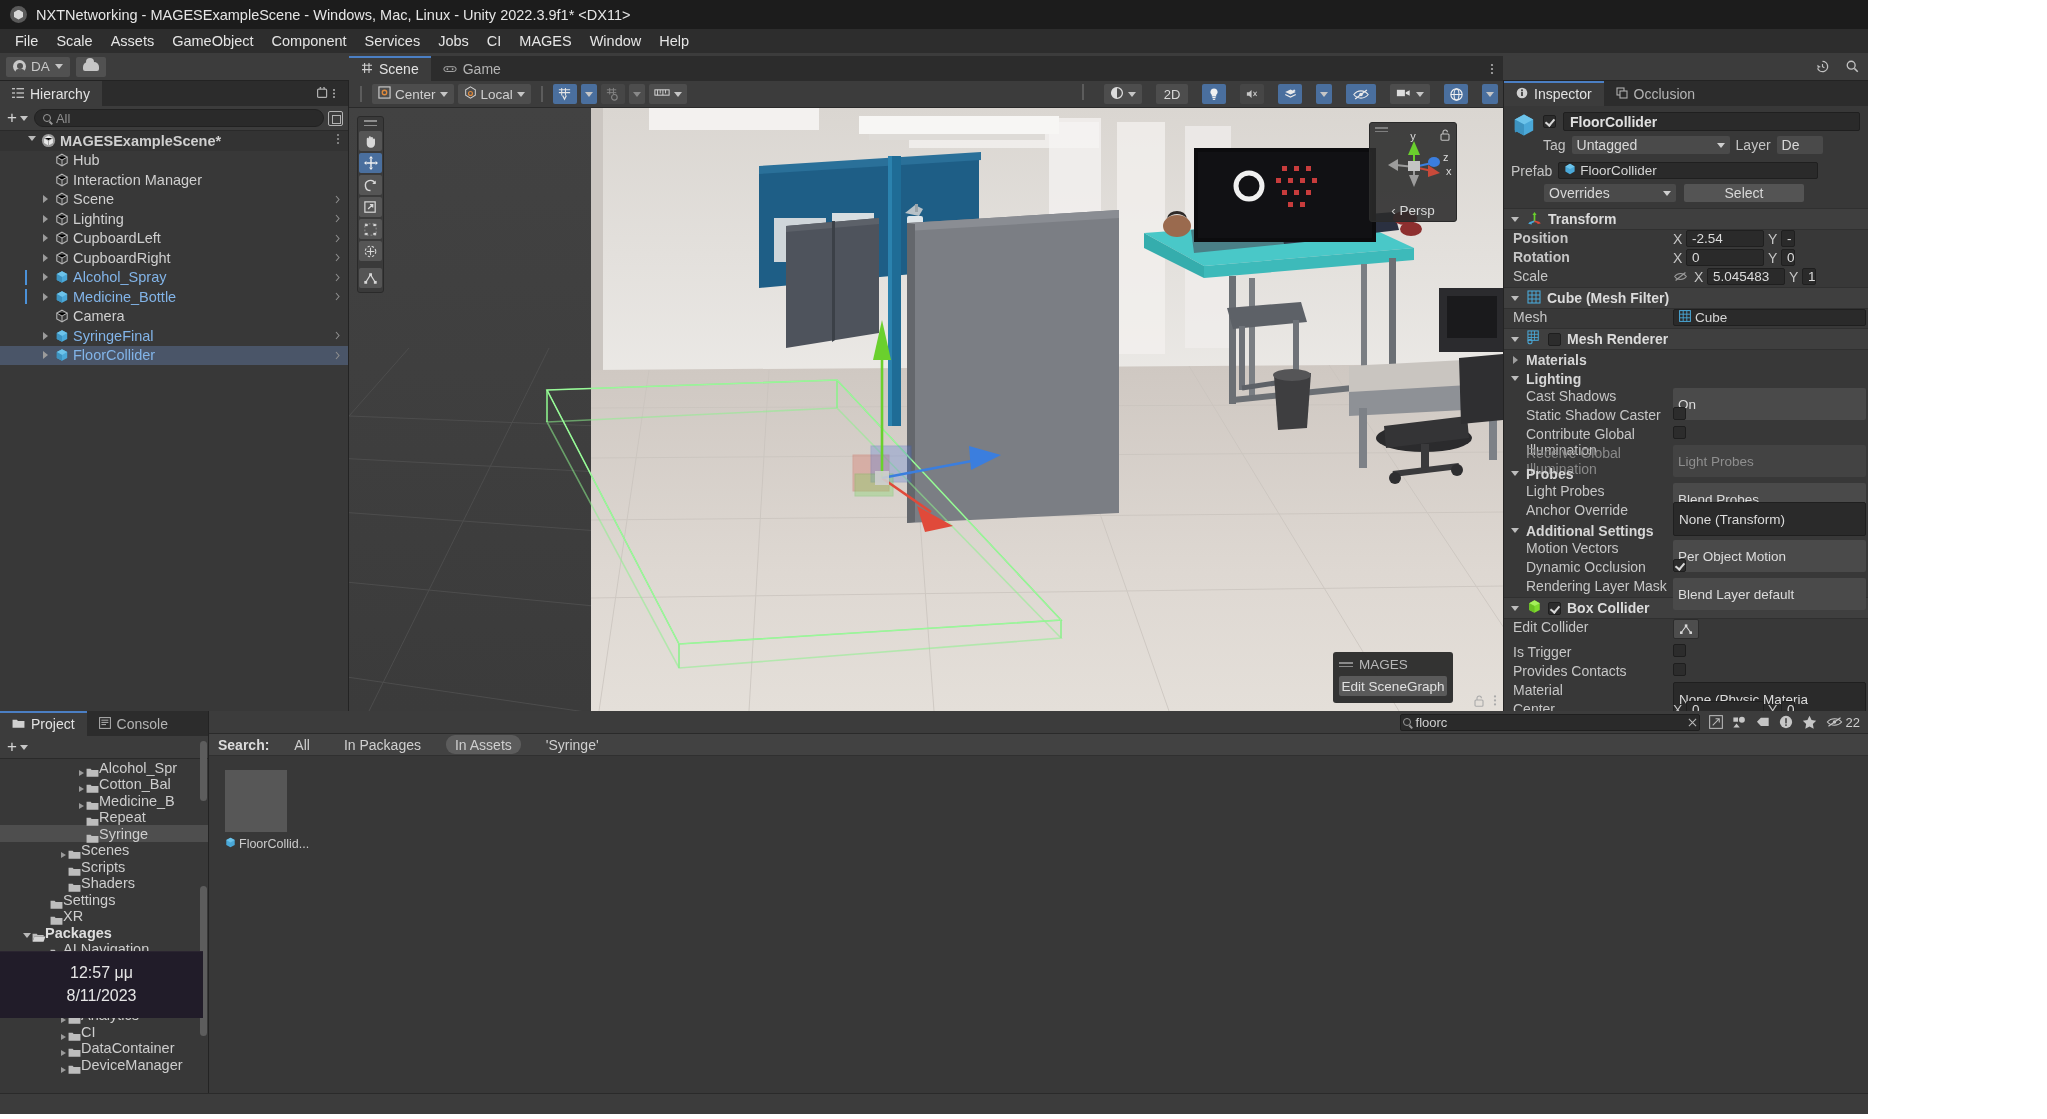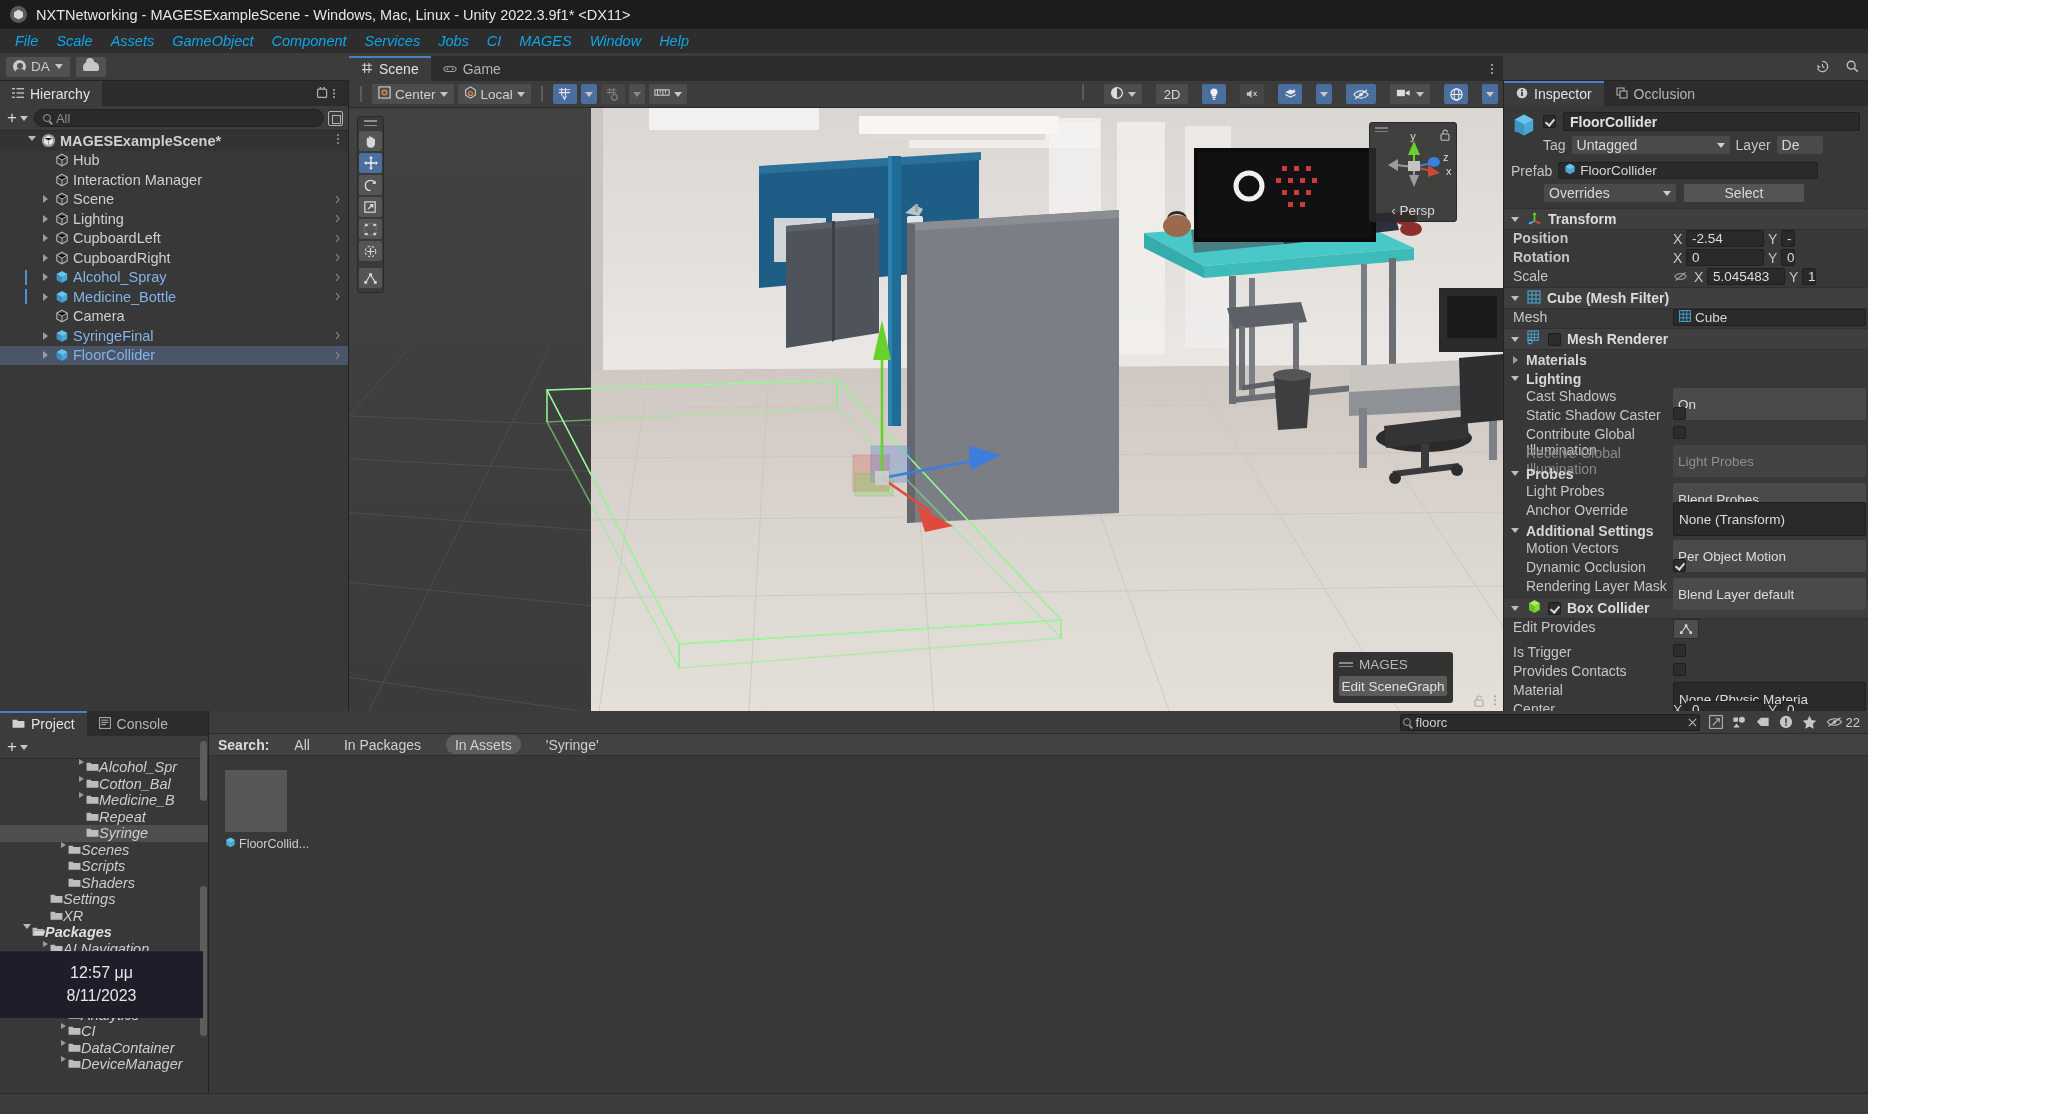--- a/index.html
+++ b/index.html
@@ -30,21 +30,21 @@
     content: ""; position: absolute; left: 4px; top: 3.5px;
     width: 9px; height: 10px; background: #d8d8d8;
     clip-path: polygon(50% 0%, 100% 27%, 100% 75%, 50% 100%, 0% 75%, 0% 27%);
   }
 
   
   .menubar {
     height: 24px; background: #2d2d2d; display: flex; align-items: center;
     padding-left: 6px; font-size: 14.5px;
   }
-  .menubar .mi { padding: 2px 9px; color: #0ea5e9; cursor: default; font-style: italic; }
+  .menubar .mi { padding: 2px 9px; color: #e5e5e5; cursor: default; }
 
   
   .maintoolbar {
     height: 28px; background: #3c3c3c; display: flex; align-items: center;
     border-bottom: 1px solid #232323; position: relative; padding: 0 6px;
   }
   .acct {
     display: flex; align-items: center; gap: 5px; height: 20px;
     background: #515151; border-radius: 2px; padding: 0 7px; font-size: 13.5px;
   }
@@ -251,21 +251,21 @@
     display:flex;align-items:center; gap:4px; padding:0 5px; color:#d6d6d6; font-size:13.5px; flex:1; margin-right:2px;
   }
   .minichk { width:13px;height:13px;background:#2c2c2c;border:1px solid #1e1e1e;border-radius:2px;position:relative;}
   .minichk.on:after{content:"";position:absolute;left:3px;top:1px;width:4px;height:7px;border-right:2px solid #d8d8d8;border-bottom:2px solid #d8d8d8;transform:rotate(40deg);}
   .edit-coll-btn { width:26px;height:20px;background:#4d4d4d;border:1px solid #2c2c2c;border-radius:2px;display:flex;align-items:center;justify-content:center;}
 
   
   #project { width: 209px; border-right:1px solid #232323; background:#383838; position:relative; }
   .p-toolbar { height:23px; background:#3c3c3c; display:flex;align-items:center; padding:0 5px; border-bottom:1px solid #2a2a2a;}
   .p-tree { font-size:14.5px; position:relative; height: 333px; overflow:hidden;}
-  .ptrow { height:16.5px; display:flex; align-items:flex-start; white-space:nowrap;font-style:italic; }
+  .ptrow { height:16.5px; display:flex; align-items:flex-end; white-space:nowrap; }
   .ptrow.sel { background:#4e4e4e; }
   .ptrow .pt-arw { width:10px;flex:none;display:flex;align-items:center;justify-content:center; }
   .ptrow .pt-arw i{width:0;height:0;border-top:3.5px solid transparent;border-bottom:3.5px solid transparent;border-left:5px solid #9b9b9b;}
   .ptrow .pt-arw.open i{border-left:4px solid transparent;border-right:4px solid transparent;border-top:5px solid #b9b9b9;}
   .folder-ic { width:13px;height:11px;flex:none; }
   .pt-lbl { color:#cdcdcd; }
   .pt-lbl.b { font-weight:bold; color:#dedede; }
   .p-scrollbar { position:absolute; right:1px; top:30px; width:7px; height:60px; background:#5d5d5d; border-radius:4px;}
   .p-scrollbar2 { position:absolute; right:1px; top:175px; width:7px; height:150px; background:#5d5d5d; border-radius:4px;}
 
@@ -1264,21 +1264,21 @@
             <svg width="15" height="15" viewBox="0 0 16 16">
                 <path d="M8 1.4l5.6 3v7.2L8 14.6l-5.6-3V4.4z" fill="#7fdb2e"></path>
                 <path d="M8 1.4l5.6 3L8 7.4 2.4 4.4z" fill="#a4ef5a"></path>
                 <path d="M8 7.4v7.2l-5.6-3V4.4z" fill="#6bc024"></path>
               </svg>
           </span>
           <span class="chk on"></span>
           <span>Box Collider</span>
         </div>
         <div class="prow" style="height:25px">
-          <span class="pl">Edit Provides</span>
+          <span class="pl">Edit Collider</span>
           <span class="edit-coll-btn">
             <svg width="14" height="12" viewBox="0 0 16 14">
                 <path d="M2.6 11L8 3.6 13.4 11" stroke="#d8d8d8" stroke-width="1.2" fill="none"></path>
                 <rect x="1" y="9.8" width="3" height="3" fill="#d8d8d8"></rect>
                 <rect x="12" y="9.8" width="3" height="3" fill="#d8d8d8"></rect>
                 <rect x="6.6" y="1.6" width="3" height="3" fill="#d8d8d8"></rect>
               </svg>
           </span>
         </div>
         <div class="prow">

